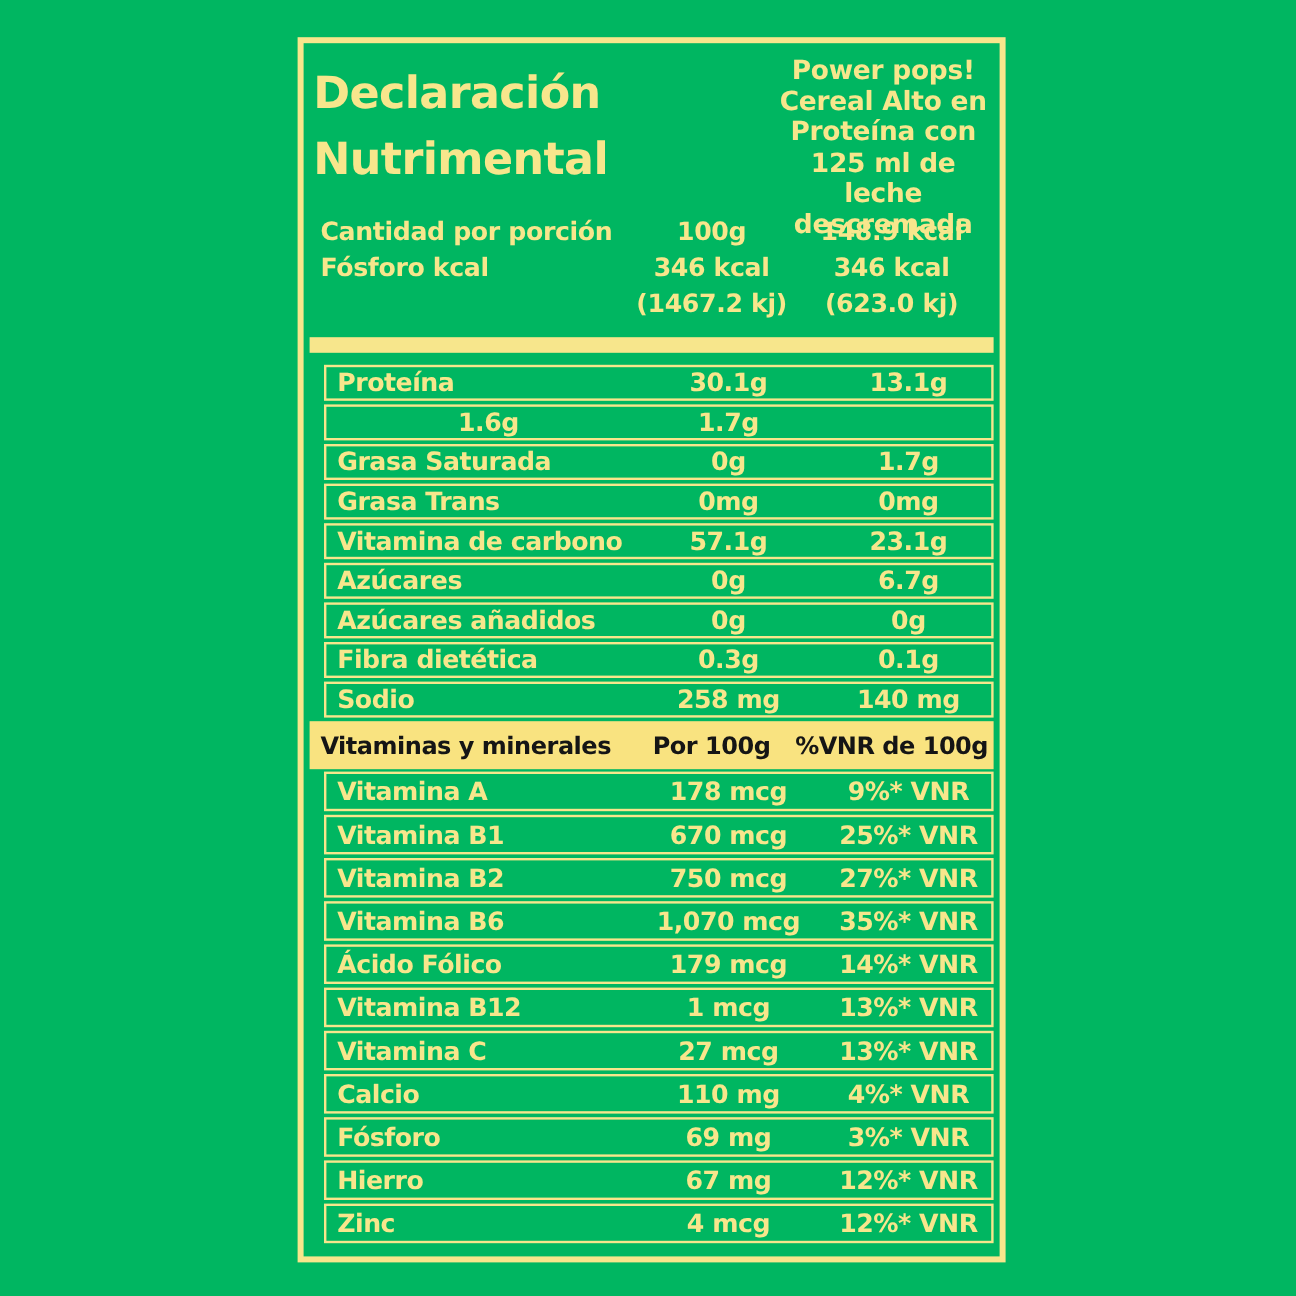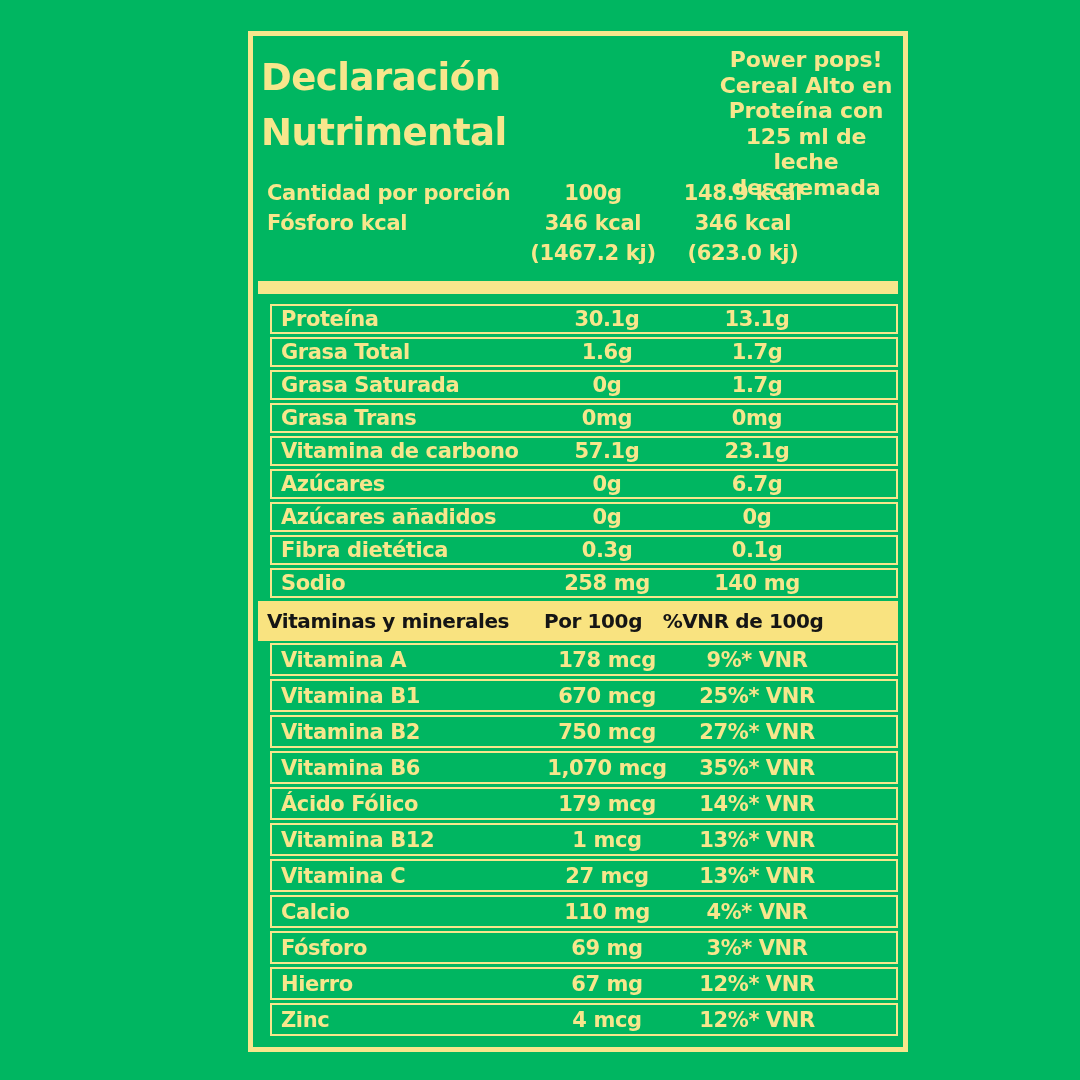--- a/index.html
+++ b/index.html
@@ -16,21 +16,21 @@
     --dark: #151515;
   }
   .canvas {
     position: relative;
     width: 1080px; height: 1080px;
     background: var(--green);
   }
   .card {
     position: absolute;
     left: 248px; top: 31px;
-    width: 660px; height: 1021px;
+    width: 590px; height: 1021px;
     border: 5px solid var(--yellow);
     padding: 6px 5px 0 5px;
     background: var(--green);
     color: var(--yellow);
   }
   
   .header { display: flex; height: 132px; }
   .title {
     flex: 1;
     font-size: 37px;
@@ -128,21 +128,20 @@
 
     <div class="thick-bar"></div>
 
     <div class="rows" id="nutrient-rows">
         <div class="grid3 row-box">
     <div class="cell-label">Proteína</div>
     <div class="cell-v1">30.1g</div>
     <div class="cell-v2">13.1g</div>
   </div>
         <div class="grid3 row-box">
-    <div class="cell-label">Grasa Total</div>
     <div class="cell-v1">1.6g</div>
     <div class="cell-v2">1.7g</div>
   </div>
         <div class="grid3 row-box">
     <div class="cell-label">Grasa Saturada</div>
     <div class="cell-v1">0g</div>
     <div class="cell-v2">1.7g</div>
   </div>
         <div class="grid3 row-box">
     <div class="cell-label">Grasa Trans</div>

